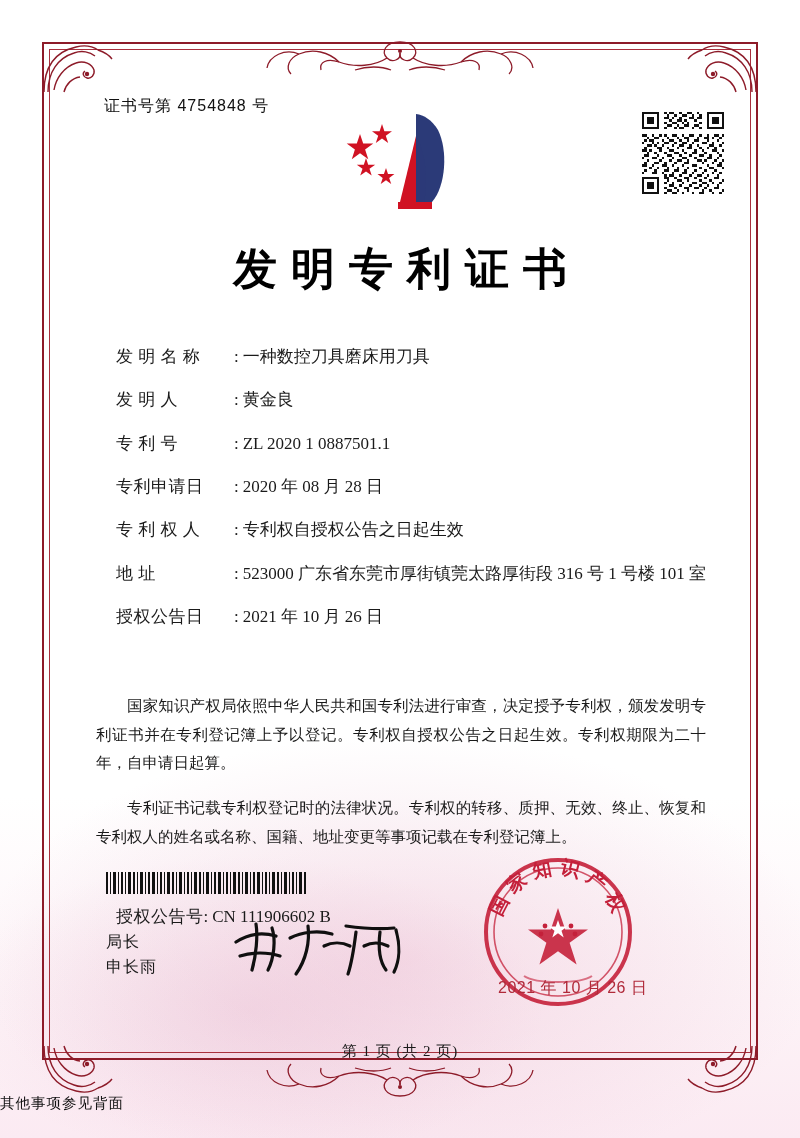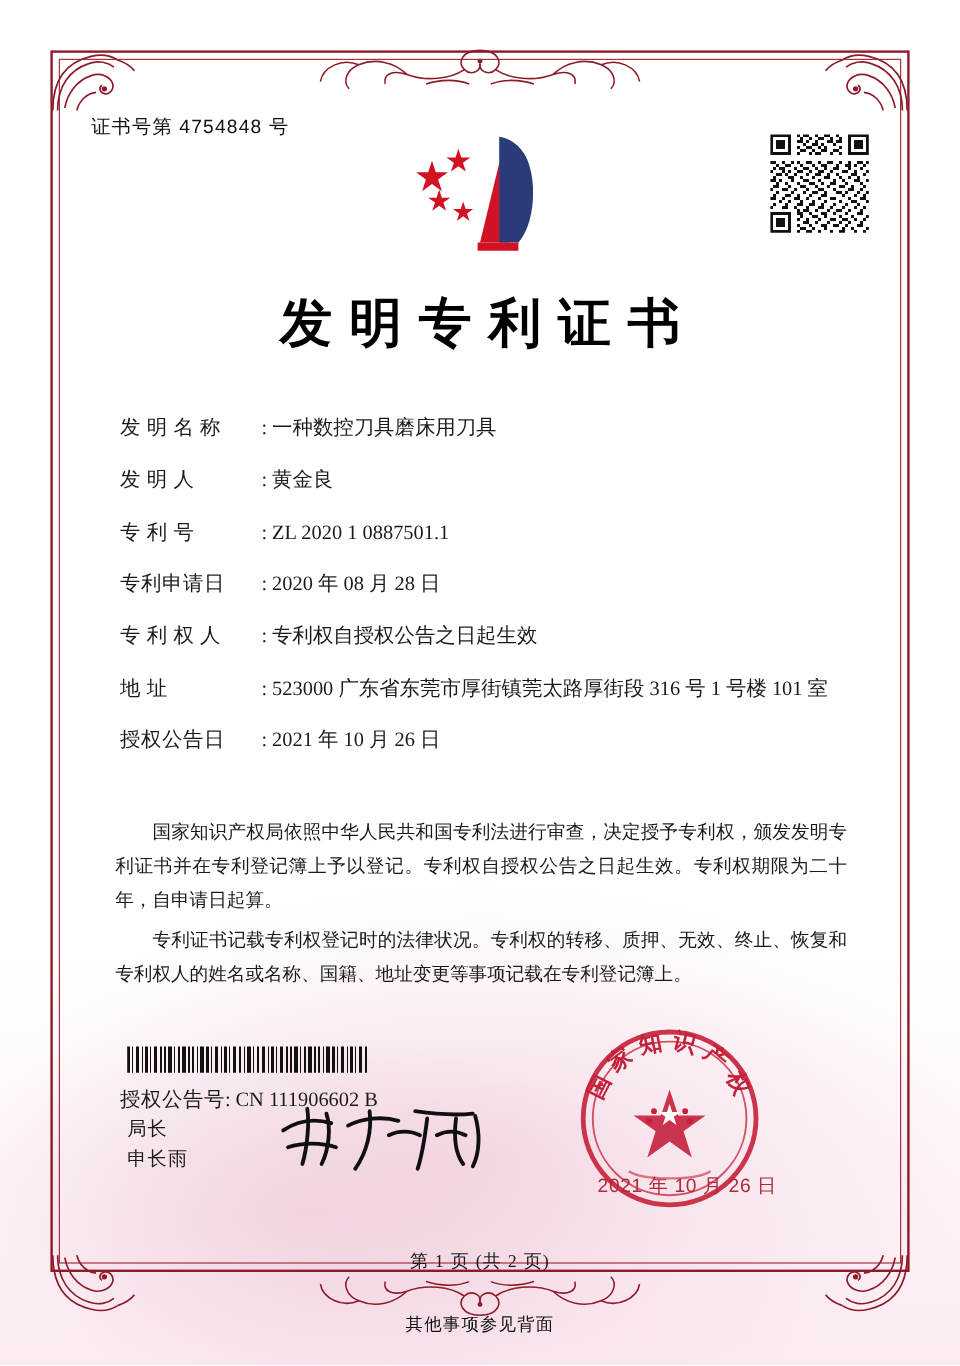--- a/index.html
+++ b/index.html
@@ -67,21 +67,21 @@
     left: 50%; bottom: 36px;
     transform: translateX(-50%) scaleY(-1);
     width: 330px; height: 46px;
     color: #8d1b29;
   }
   .swirl-top svg, .swirl-bottom svg { width: 100%; height: 100%; display: block; }
 
   
   .content {
     position: absolute;
-    left: 68px; top: 96px;
+    left: 96px; top: 96px;
     width: 640px;
   }
   .cert-no {
     font-family: "Liberation Sans", sans-serif;
     font-size: 16px;
     letter-spacing: 1px;
     color: #111;
     margin: 0 0 0 8px;
   }
 
@@ -128,20 +128,21 @@
   .field-row {
     display: flex;
     align-items: flex-start;
     margin-bottom: 17px;
   }
   .field-label {
     width: 118px;
     flex: 0 0 118px;
     letter-spacing: 0.5px;
     white-space: nowrap;
+    margin-left: 16px;
   }
   .field-colon {
     flex: 0 0 auto;
     padding: 0 4px 0 0;
   }
   .field-value {
     flex: 1 1 auto;
   }
   .inline-pair {
     display: flex;
@@ -155,21 +156,21 @@
   .paragraphs {
     position: absolute;
     left: 96px;
     top: 676px;
     width: 610px;
     font-size: 15.5px;
     line-height: 1.85;
     text-align: justify;
   }
   .paragraphs p {
-    margin: 4px 0 4px 0;
+    margin: 16px 0 4px 0;
     text-indent: 2em;
   }
 
   .barcode {
     position: absolute;
     left: 106px;
     top: 872px;
     width: 200px;
     height: 22px;
   }
@@ -217,21 +218,21 @@
     left: 0; right: 0;
     top: 1042px;
     text-align: center;
     font-size: 15px;
     letter-spacing: 1px;
   }
   .footer-note {
     position: absolute;
     left: 0; right: 0;
     top: 1094px;
-    text-align: center;
+    text-align: left;
     font-size: 14.5px;
     letter-spacing: 1px;
     color: #111;
   }
 </style>
 </head>
 <body>
 
 <div id="page">
 

